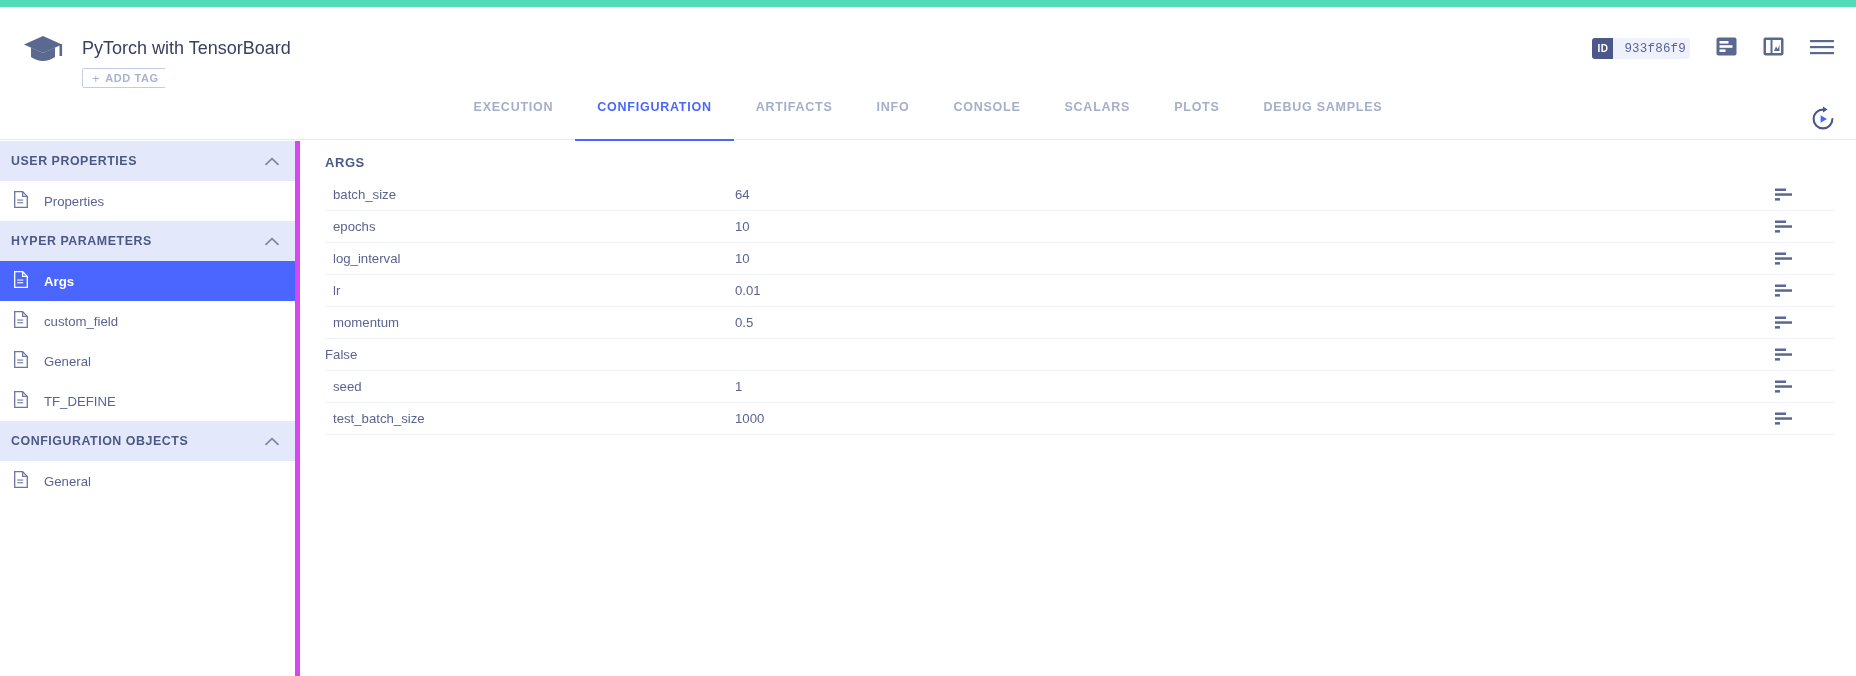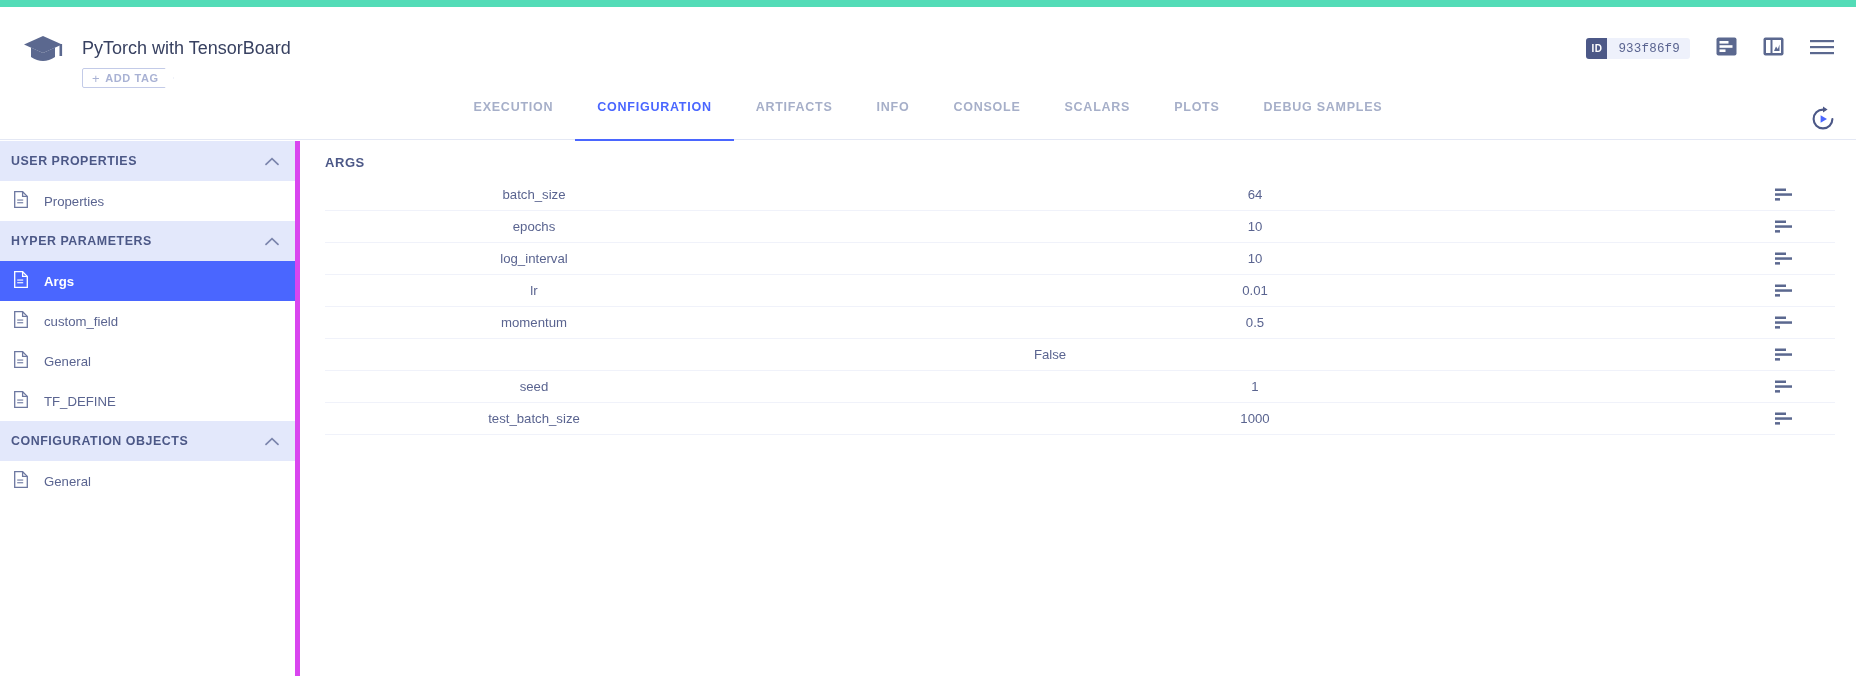--- a/index.html
+++ b/index.html
@@ -53,21 +53,21 @@
   }
   .add-tag .plus { font-size: 13px; margin-right: 5px; font-weight: 400; }
 
   .header-right {
     position: absolute; right: 22px; top: 30px;
     display: flex; align-items: center; gap: 26px;
   }
   .id-badge {
     display: flex; align-items: center;
     background: #eef1fb; border-radius: 3px; height: 21px;
-    padding-right: 10px; overflow: hidden;
+    padding-right: 4px; overflow: hidden;
   }
   .id-badge .id-chip {
     background: #4c5887; color: #fff;
     font-size: 10px; font-weight: 700; letter-spacing: .5px;
     padding: 0 5px; height: 21px; display: flex; align-items: center;
   }
   .id-badge .id-val {
     font-family: "Liberation Mono", monospace;
     font-size: 12.5px; color: #5a6490; padding-left: 11px; letter-spacing: .2px;
   }
@@ -124,21 +124,21 @@
   
   .content {
     position: absolute; top: 141px; left: 300px;
     width: 1556px; height: 535px; background: #fff;
     padding: 14px 0 0 25px;
   }
   .args-title {
     font-size: 13px; font-weight: 700; letter-spacing: .55px;
     color: #4c5887; margin-bottom: 9px;
   }
-  .param-table { width: 1510px; text-align: center; }
+  .param-table { width: 1510px; }
   .param-row {
     display: flex; align-items: center; height: 32px;
     border-bottom: 1px solid #f0f2fa;
   }
   .p-key {
     width: 410px; padding-left: 8px;
     font-size: 13.2px; color: #5a6490; white-space: nowrap;
   }
   .p-val {
     flex: 1;

